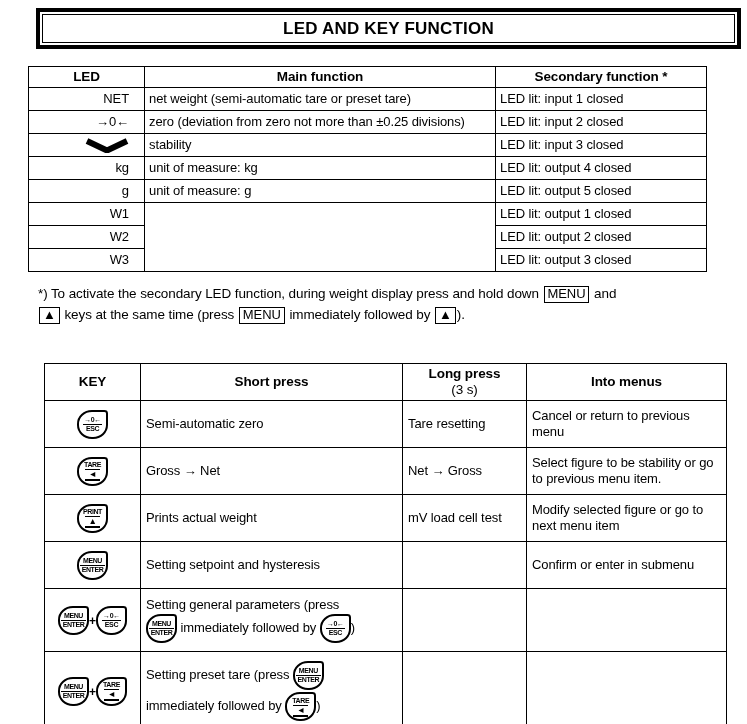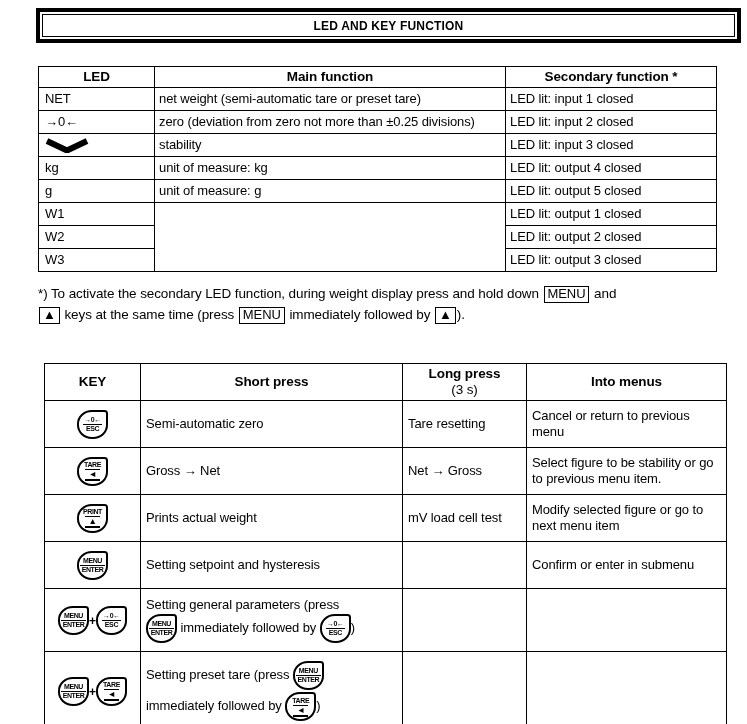--- a/index.html
+++ b/index.html
@@ -8,31 +8,31 @@
     font-family:"Liberation Sans",sans-serif;
     -webkit-font-smoothing:antialiased;
   }
   
   .title-box{
     position:absolute;left:36px;top:8px;width:697px;
     border:4px solid #000;background:#fff;
   }
   .title-inner{
     border:1.5px solid #000;margin:2px;
-    text-align:center;font-weight:bold;font-size:12px;
+    text-align:center;font-weight:bold;font-size:17px;
     padding:4px 0 3px 0;letter-spacing:0.2px;
   }
   
   table{border-collapse:collapse;table-layout:fixed;background:#fff;}
-  .led-table{position:absolute;left:38px;top:66px;width:678px;font-size:13px;letter-spacing:-0.1px;}
+  .led-table{position:absolute;left:28px;top:66px;width:678px;font-size:13px;letter-spacing:-0.1px;}
   .key-table{position:absolute;left:44px;top:363px;width:682px;font-size:13px;letter-spacing:-0.1px;}
   th,td{border:1.5px solid #000;vertical-align:middle;}
   th{font-weight:bold;text-align:center;font-size:13.5px;padding:2px 3px;line-height:1.2;}
   .led-table td{height:20px;padding:1px 4px;line-height:1.15;}
-  .led-table .c-led{text-align:left;padding:1px 6px;}
+  .led-table .c-led{text-align:right;padding:1px 15px;}
   .key-table td{padding:2px 5px;line-height:1.25;}
   .key-table .c-key{text-align:center;padding:2px 2px;}
   .key-table tbody tr:nth-child(1) td{height:42px;}
   .key-table tbody tr:nth-child(2) td{height:42px;}
   .key-table tbody tr:nth-child(3) td{height:42px;}
   .key-table tbody tr:nth-child(4) td{height:42px;}
   .key-table tbody tr:nth-child(5) td{height:58px;margin-top:39px;}
   .key-table tbody tr:nth-child(6) td{height:74px;}
   .th-sub{display:block;font-weight:normal;}
   

